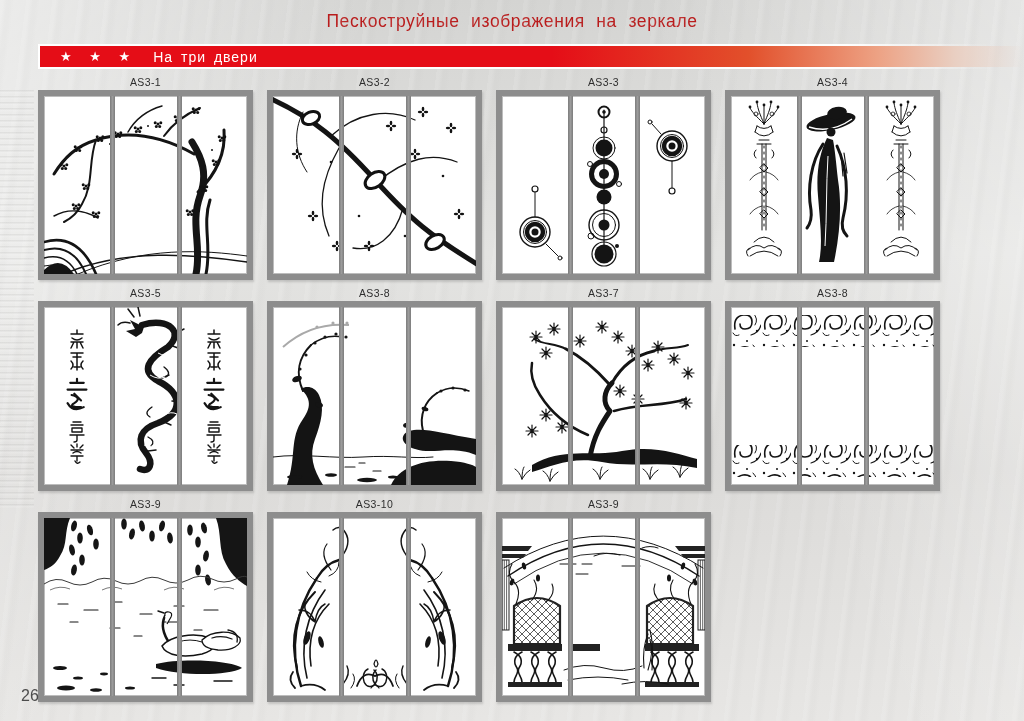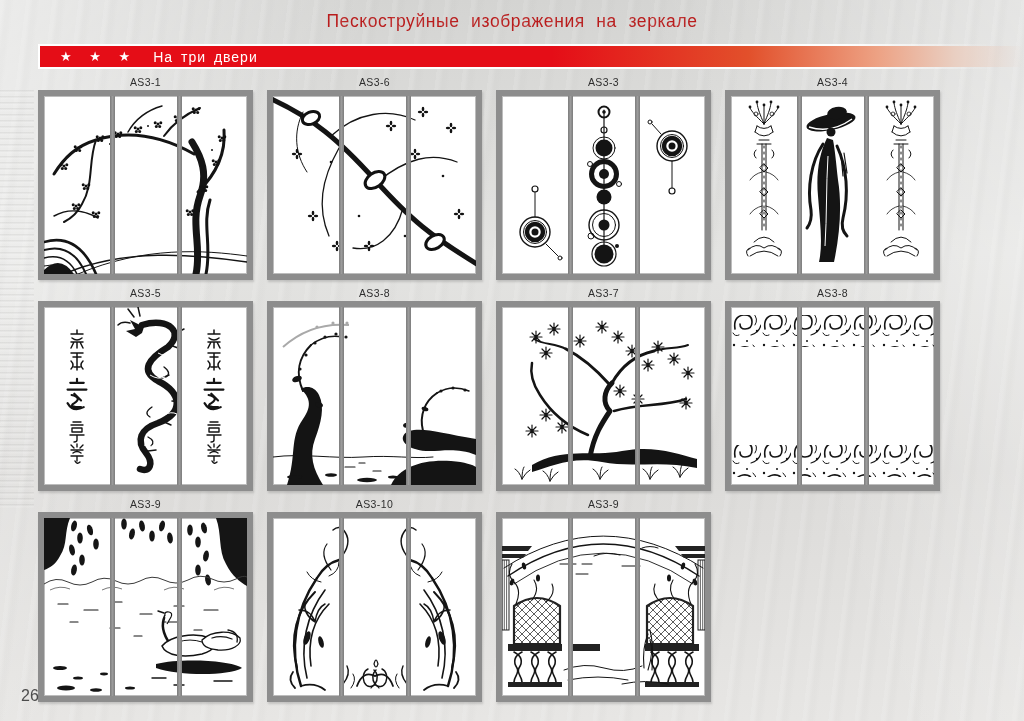--- a/index.html
+++ b/index.html
@@ -111,21 +111,21 @@
         <circle class="kf" cx="66" cy="48" r="1"></circle>
           <circle class="kf" cx="104" cy="30" r="1"></circle>
           <circle class="kf" cx="168" cy="54" r="1"></circle>
       </svg>
       <div class="divider d1"></div>
       <div class="divider d2"></div>
     </div>
   </div>
 
   <div class="item">
-    <div class="item-label">AS3-6</div>
+    <div class="item-label">AS3-2</div>
     <div class="frame">
       <svg viewBox="0 0 203 178">
         <defs>
             <g id="i2f" fill="#111">
               <ellipse cx="0" cy="-3" rx="1.3" ry="2.2"></ellipse>
               <ellipse cx="0" cy="3" rx="1.3" ry="2.2"></ellipse>
               <ellipse cx="-3" cy="0" rx="2.2" ry="1.3"></ellipse>
               <ellipse cx="3" cy="0" rx="2.2" ry="1.3"></ellipse>
             </g>
           </defs>

